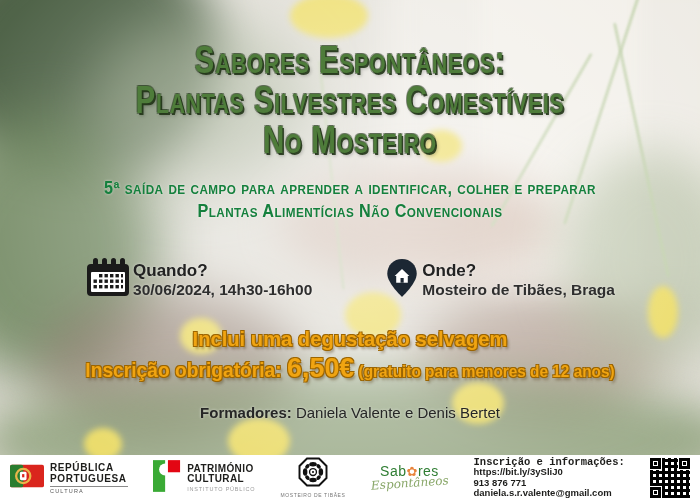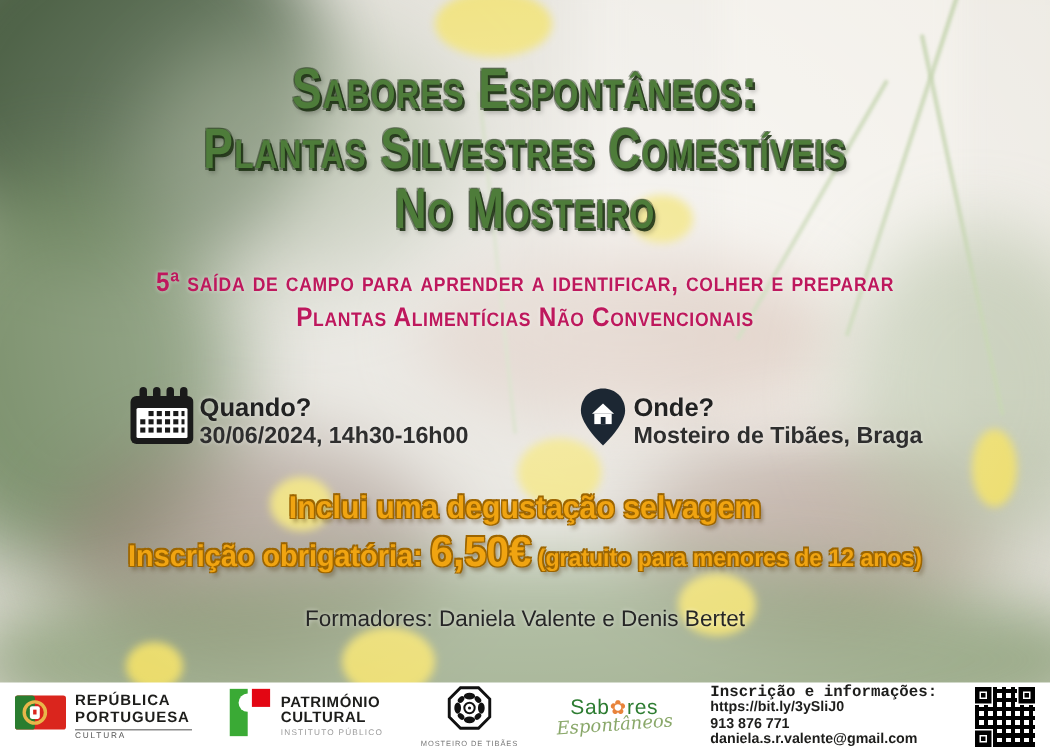--- a/index.html
+++ b/index.html
@@ -33,38 +33,38 @@
   .f5{left:452px;top:382px;width:52px;height:42px;}
   .f6{left:228px;top:418px;width:62px;height:46px;}
   .f7{left:84px;top:428px;width:38px;height:32px;}
   .f8{left:648px;top:286px;width:30px;height:52px;}
   .wash{position:absolute;inset:0;background:radial-gradient(ellipse at 50% 42%,rgba(255,255,255,.55) 0%,rgba(255,255,255,.28) 55%,rgba(255,255,255,.05) 100%);}
   
   .title{position:absolute;top:40px;left:0;width:100%;text-align:center;color:#4e7c3a;
     font-weight:bold;font-variant:small-caps;font-size:38px;line-height:40px;letter-spacing:1px;
     text-shadow:2px 2px 0 rgba(32,52,22,.9),-1px -1px 0 rgba(32,52,22,.45),1px -1px 0 rgba(32,52,22,.45),-1px 1px 0 rgba(32,52,22,.45),3px 3px 4px rgba(0,0,0,.25);}
   .t-line{transform:scaleX(.78);white-space:nowrap;}
-  .subtitle{position:absolute;top:177px;left:0;width:100%;text-align:center;color:#be185d;
+  .subtitle{position:absolute;top:177px;left:0;width:100%;text-align:center;color:#15803d;
     font-weight:bold;font-variant:small-caps;font-size:18px;line-height:23px;letter-spacing:.5px;
     text-shadow:0 0 3px rgba(255,255,255,.55);}
   .st-line{transform:scaleX(.9);white-space:nowrap;}
   .info-row{position:absolute;top:258px;left:0;width:100%;display:flex;justify-content:center;gap:74px;}
   .info-item{display:flex;align-items:center;gap:4px;}
   .info-text{color:#222;text-shadow:0 0 3px rgba(255,255,255,.5);}
   .info-label{font-weight:bold;font-size:17px;line-height:19px;}
   .info-value{font-weight:bold;font-size:15.5px;line-height:19px;color:#2e2e2e;}
   .highlight{position:absolute;top:326px;left:0;width:100%;text-align:center;color:#f0a411;font-weight:bold;
     text-shadow:-1px -1px 0 #9c6500,1px -1px 0 #9c6500,-1px 1px 0 #9c6500,1px 1px 0 #9c6500,2px 3px 3px rgba(70,45,0,.45);}
   .hl1{font-size:21px;line-height:26px;transform:scaleX(.96);}
   .hl2{font-size:20px;line-height:32px;transform:scaleX(.96);white-space:nowrap;}
   .hl-price{font-size:28px;}
   .hl-suffix{font-size:16px;}
   .trainers{position:absolute;top:404px;left:0;width:100%;text-align:center;font-size:15px;color:#262626;
     text-shadow:0 0 3px rgba(255,255,255,.6);}
-  .trainers .lbl{font-weight:normal;}
+  .trainers .lbl{font-weight:bold;}
   
   .footer{position:absolute;left:0;bottom:0;width:700px;height:45px;background:#ffffff;
     display:flex;align-items:center;justify-content:space-between;padding:0 10px;box-sizing:border-box;}
   .logo{display:flex;align-items:center;gap:6px;}
   .rep-text{display:flex;flex-direction:column;}
   .rep-l{font-size:10px;font-weight:bold;letter-spacing:.6px;color:#1d1d1b;line-height:11px;}
   .rep-rule{width:78px;height:1px;background:#8a8a8a;margin:2px 0 1px 0;}
   .rep-sub{font-size:5.5px;letter-spacing:1.2px;color:#555;}
   .pat-text{display:flex;flex-direction:column;}
   .pat-l{font-size:10px;font-weight:bold;letter-spacing:.4px;color:#1d1d1b;line-height:10.5px;}

